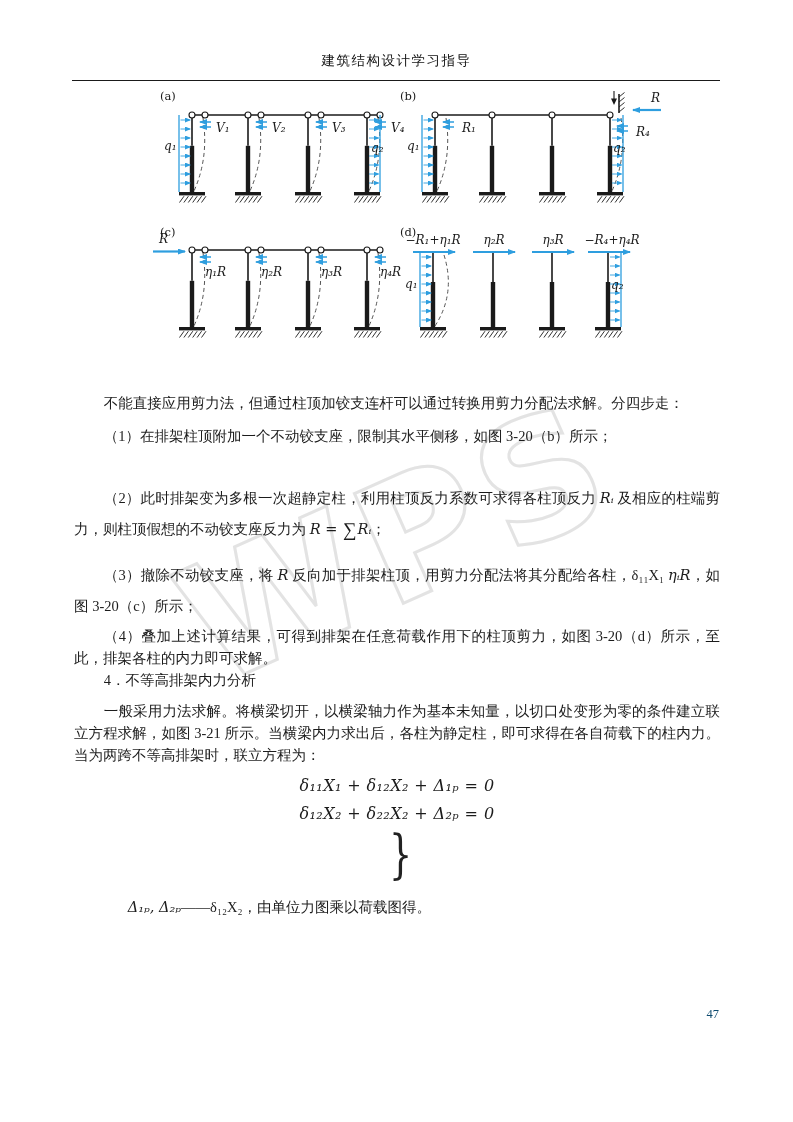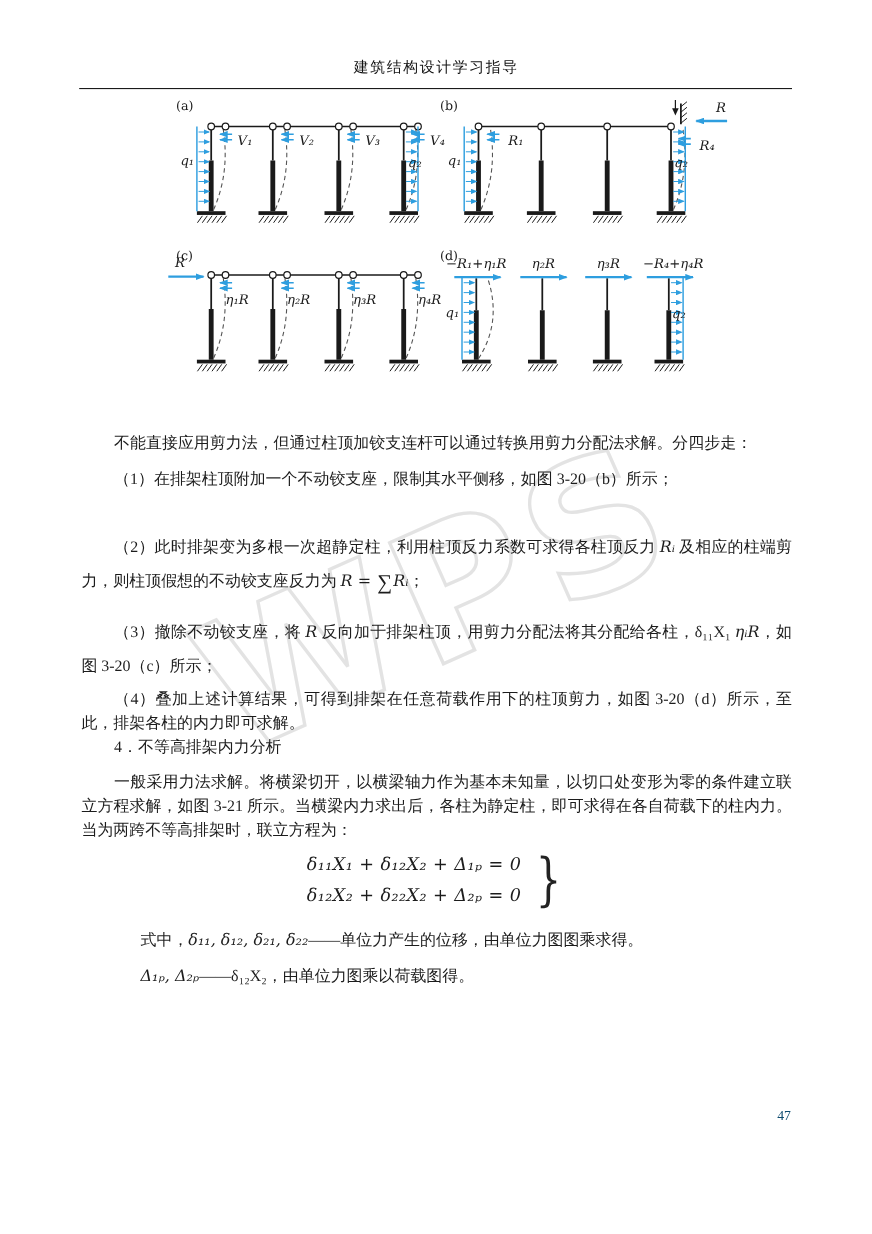--- a/index.html
+++ b/index.html
@@ -14,21 +14,21 @@
   .content{position:absolute;left:74px;top:392px;width:646px;z-index:1;
         font-size:14.5px;line-height:22px;text-align:justify;}
   .content p{margin:0 0 11px;text-indent:2.05em;}
   #p-step2{line-height:30px;margin-bottom:16px;margin-top:36px;}
   #p-step3{line-height:31px;margin-bottom:3px;}
   #p-step4{margin-bottom:0;}
   #p-h4{margin-bottom:9px;}
   #p-intro2{margin-bottom:6px;}
   .sym{font-style:italic;font-family:"DejaVu Serif",serif;}
   .sum{font-size:19px;font-style:normal;position:relative;top:2px;padding:0 1px;}
-  .eq-block{display:flex;justify-content:center;align-items:center;margin:2px 0 16px;text-indent:0;}
+  .eq-block{display:flex;justify-content:center;align-items:center;margin:2px 0 16px;text-indent:0;flex-direction:column;}
   .eq-lines{font-size:16px;font-style:italic;font-family:"DejaVu Serif",serif;
         line-height:1.75;letter-spacing:0.4px;text-align:left;}
   .eq-brace{font-size:52px;line-height:1;margin-left:8px;transform:scaleX(0.7);
         font-family:"DejaVu Serif",serif;color:#222;}
   .where{text-indent:0;padding-left:24px;}
   .where2{text-indent:0;margin-left:166px;margin-bottom:0;}
   .pageno{position:absolute;top:1007px;right:74px;font-size:12.5px;color:#0c4a6e;z-index:1;}
   .fpnl{font:11.5px "DejaVu Serif",serif;fill:#1a1a1a;}
   .flbl{font:italic 12px "DejaVu Serif",serif;fill:#1a1a1a;}
 </style>
@@ -368,18 +368,17 @@
     <p id="p-intro2"><span>一般采用力法求解。将横梁切开，以横梁轴力作为基本未知量，以切口处变形为零的条件建立联立方程求解，如图 3-21 所示。当横梁内力求出后，各柱为静定柱，即可求得在各自荷载下的柱内力。当为两跨不等高排架时，联立方程为：</span></p>
 
     <div class="eq-block">
       <div class="eq-lines">
         <div>δ₁₁X₁ + δ₁₂X₂ + Δ₁ₚ = 0</div>
         <div>δ₁₂X₂ + δ₂₂X₂ + Δ₂ₚ = 0</div>
       </div>
       <div class="eq-brace">}</div>
     </div>
 
-    <p class="where" id="p-where1"><span>式中，</span><span class="sym">δ₁₁, δ₁₂, δ₂₁, δ₂₂</span><span>——单位力产生的位移，由单位力图图乘求得。</span></p>
     <p class="where where2" id="p-where2"><span class="sym">Δ₁ₚ, Δ₂ₚ</span><span>——δ₁₂X₂，由单位力图乘以荷载图得。</span></p>
   </div>
 
   <div class="pageno">47</div>
 </div>
 
 </body></html>

